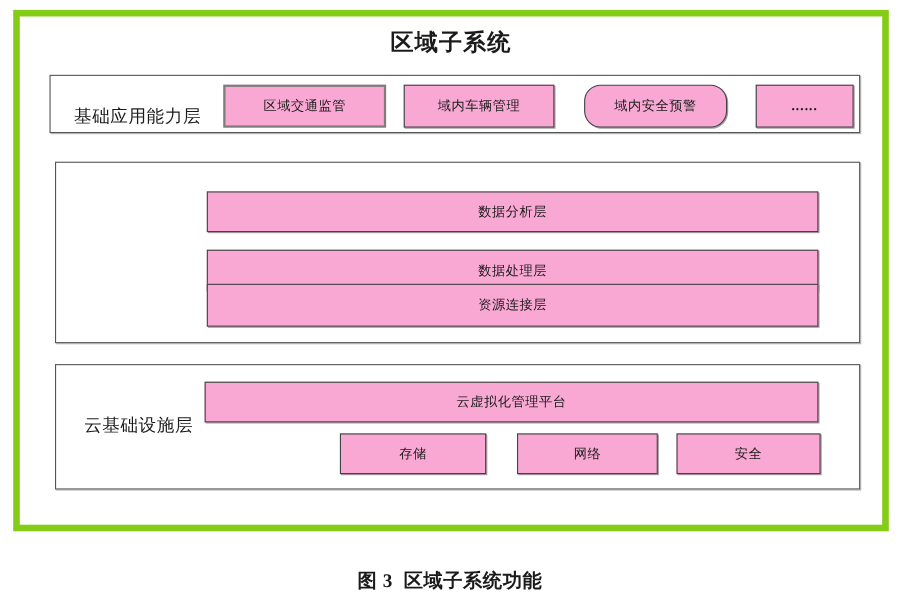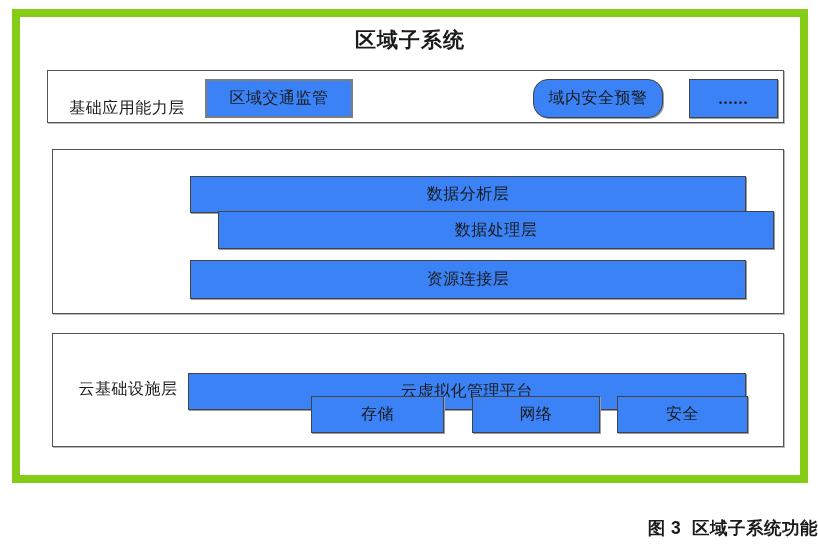--- a/index.html
+++ b/index.html
@@ -18,21 +18,21 @@
   }
   * { box-sizing: border-box; }
 
   
   .frame {
     position: absolute;
     left: 12px;
     top: 9px;
     width: 796px;
     height: 474px;
-    border: 8px solid #84cc16;
+    border: 6px solid #84cc16;
     background: #ffffff;
   }
 
   .diagram-title {
     position: absolute;
     left: 0;
     right: 0;
     top: 9px;
     text-align: center;
     font-size: 21px;
@@ -65,72 +65,73 @@
     white-space: nowrap;
   }
   .platform-section .side-label { width: 150px; padding-top: 26px; }
   .cloud-section .side-label    { width: 150px; padding-bottom: 26px; }
 
   
   .box {
     position: absolute;
     border: 1px solid #434343;
     box-shadow: 1px 1px 0 #9e9e9e;
-    background: #3b82f6;
+    background: #f9a8d4;
     display: flex;
     align-items: center;
     justify-content: center;
-    font-size: 16px;
+    font-size: 12px;
     letter-spacing: 0.5px;
     white-space: nowrap;
   }
 
   
   .app-b1 { left: 157px; top: 8px; width: 148px; height: 39px; border-width: 2px; border-color: #7d7d7d; box-shadow: none; }
   .app-b2 { left: 321px; top: 8px; width: 137px; height: 39px; }
   .app-b3 { left: 485px; top: 8px; width: 130px; height: 39px; border-radius: 15px; }
   .app-b4 { left: 641px; top: 8px; width: 89px;  height: 39px; font-weight: bold; letter-spacing: 1px; }
 
   
   .plat-b1 { left: 137px; top: 14px;  width: 556px; height: 37px; margin-top: 12px; }
-  .plat-b2 { left: 137px; top: 61px;  width: 556px; height: 38px; margin-left: 28px; }
+  .plat-b2 { left: 137px; top: 79px;  width: 556px; height: 38px; }
   .plat-b3 { left: 137px; top: 110px; width: 556px; height: 39px; text-align: right; }
 
   
-  .cloud-big { left: 135px; top: 15px; width: 558px; height: 37px; margin-top: 24px; }
+  .cloud-big { left: 135px; top: 15px; width: 558px; height: 37px; }
   .cloud-b1  { left: 135px; top: 62px; width: 131px; height: 37px; border-width: 2px; border-color: #7d7d7d; box-shadow: none; }
   .cloud-b2  { left: 258px; top: 62px; width: 133px; height: 37px; }
   .cloud-b3  { left: 419px; top: 62px; width: 128px; height: 37px; }
   .cloud-b4  { left: 564px; top: 62px; width: 131px; height: 37px; }
 
   .figure-caption {
     position: absolute;
     left: 0;
     right: 0;
     top: 516px;
-    text-align: right;
-    font-family: Liberation Sans, sans-serif;
+    text-align: center;
+    font-family: Liberation Serif, serif;
     font-size: 17.5px;
     font-weight: bold;
     white-space: pre;
     letter-spacing: 0.5px;
   }
 </style>
 </head>
 <body>
 
 <div class="page">
 
   <div class="frame">
 
     <div class="diagram-title">区域子系统</div>
 
     <div class="section app-section">
       <div class="side-label">基础应用能力层</div>
       <div class="box app-b1">区域交通监管</div>
+      <div class="box app-b2">域内车辆管理</div>
       <div class="box app-b3">域内安全预警</div>
       <div class="box app-b4">......</div>
     </div>
 
     <div class="section platform-section">
       <div class="box plat-b1">数据分析层</div>
       <div class="box plat-b2">数据处理层</div>
       <div class="box plat-b3">资源连接层</div>
     </div>
 

